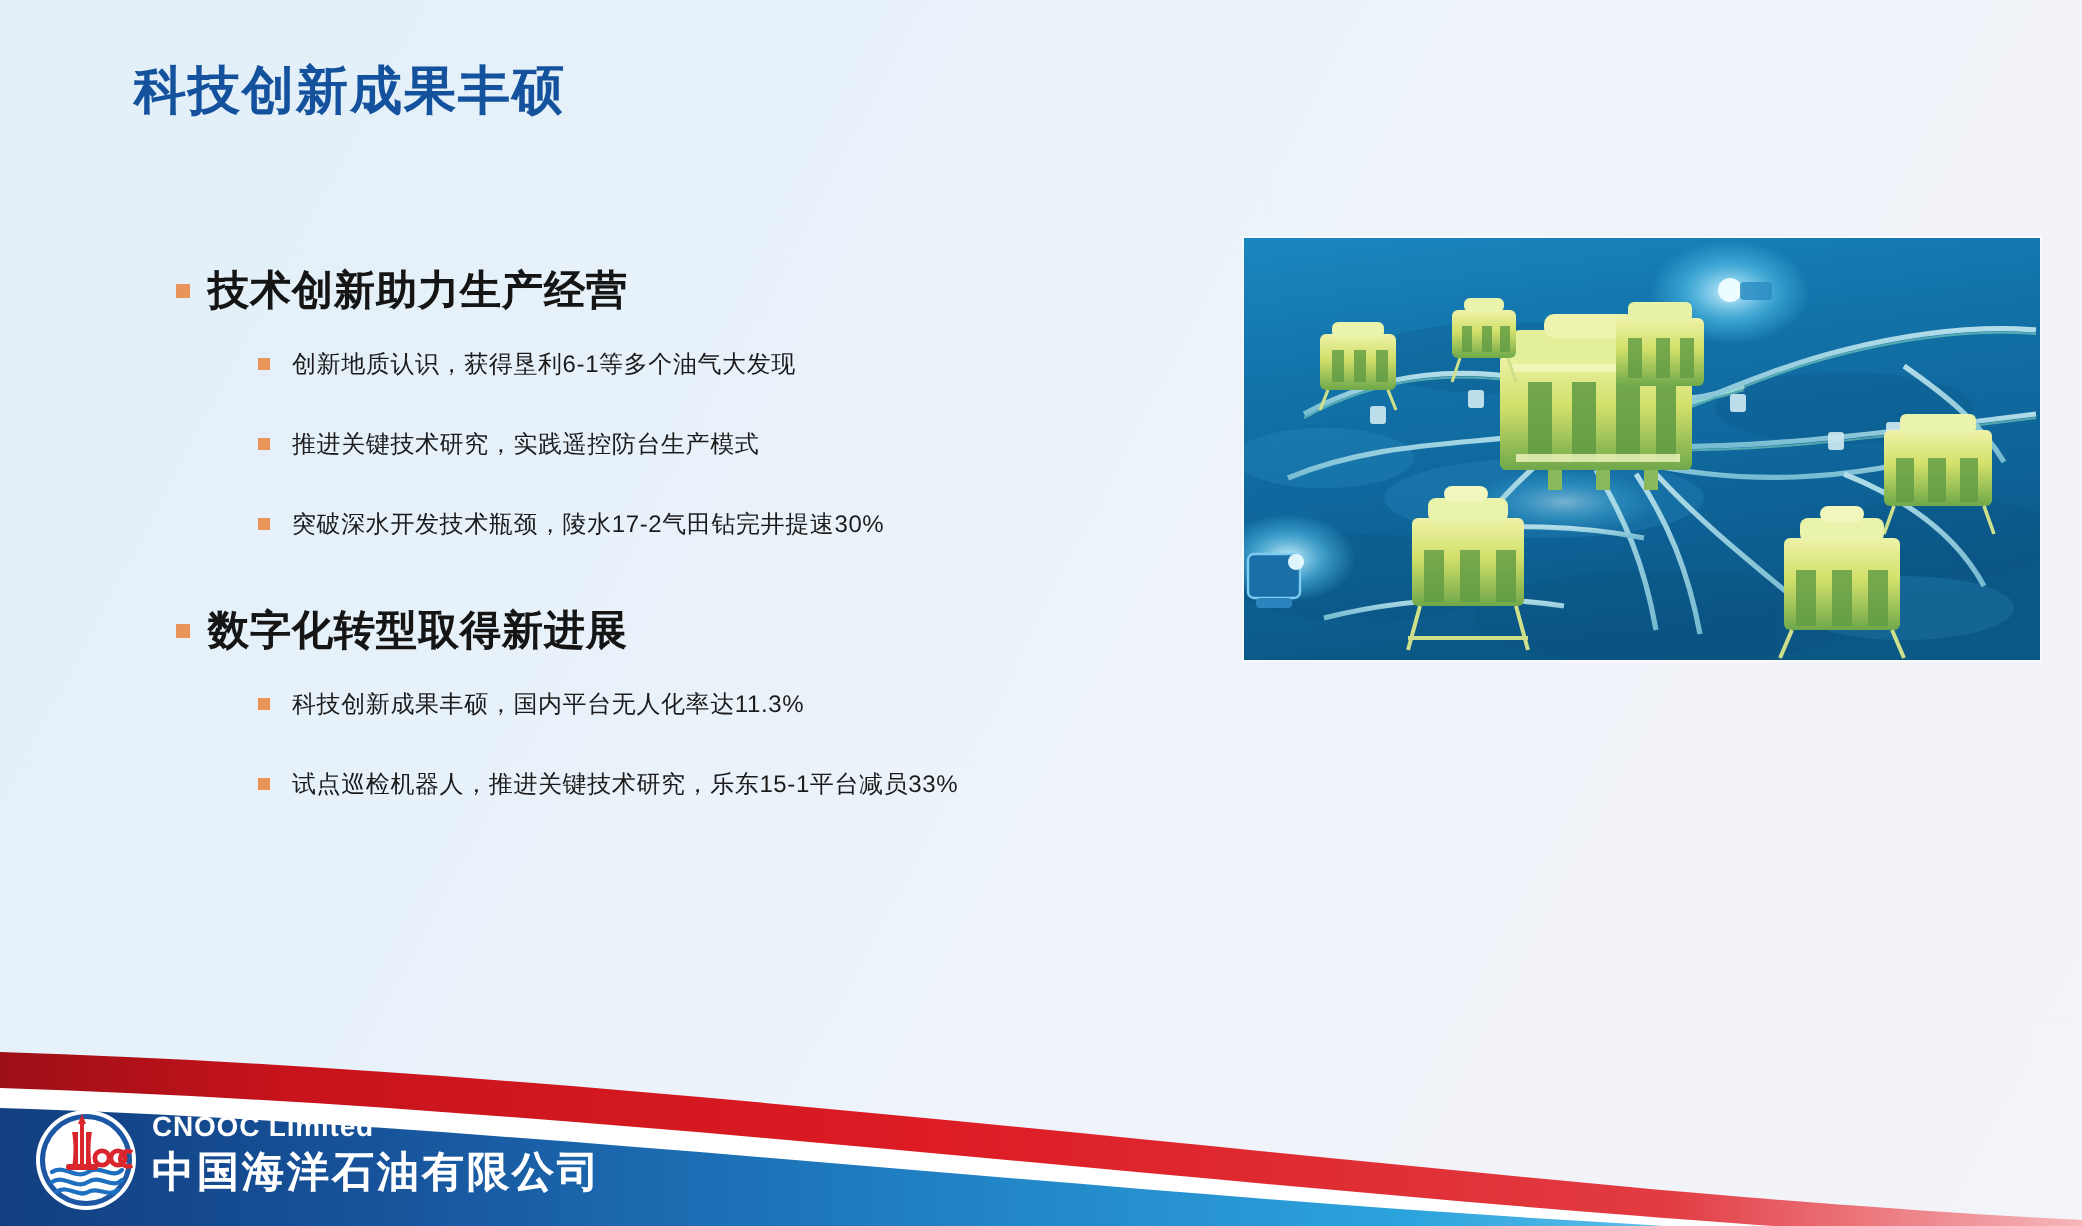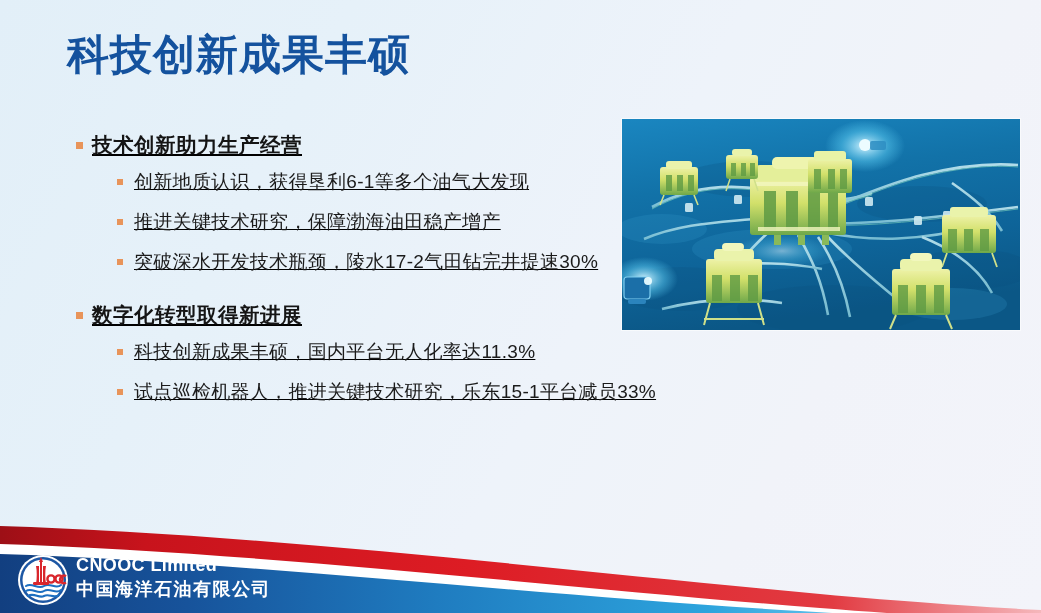--- a/index.html
+++ b/index.html
@@ -17,35 +17,34 @@
     height: 613px;
     overflow: hidden;
     background: linear-gradient(118deg, #e2eff8 0%, #e6f1f9 26%, #eef3fa 55%, #f1f3f9 75%, #f3f4fa 100%);
   }
 
   
   .title {
     position: absolute;
     left: 67px;
     top: 30px;
-    font-size: 42px;
+    font-size: 26px;
     font-weight: bold;
     color: #14529e;
     letter-spacing: 1px;
     white-space: nowrap;
     line-height: 1.2;
   }
 
   
   .content {
     position: absolute;
-    left: 66px;
+    left: 78px;
     top: 128px;
     width: 560px;
-    text-decoration: underline;
   }
 
   .group { position: relative; }
   .group-2 { margin-top: 16px; text-align: right; }
 
   .lvl1 {
     position: relative;
     display: flex;
     align-items: center;
     padding-left: 26px;
@@ -69,21 +68,21 @@
   }
 
   .lvl2 {
     position: relative;
     display: flex;
     align-items: center;
     padding-left: 68px;
     height: 40px;
   }
   .lvl2-text {
-    font-size: 19px;
+    font-size: 12px;
     color: #1b1b1b;
     letter-spacing: 0.3px;
     white-space: nowrap;
   }
   .lvl2 .sq {
     position: absolute;
     left: 51px;
     top: 50%;
     margin-top: -3px;
     width: 6px;
@@ -124,27 +123,27 @@
   .footer-logo svg { display: block; width: 100%; height: 100%; }
 
   .footer-text {
     position: absolute;
     left: 76px;
     top: 556px;
     color: #ffffff;
     line-height: 1;
   }
   .footer-en {
-    font-size: 18px;
+    font-size: 14px;
     font-weight: bold;
     letter-spacing: 0.4px;
   }
   .footer-cn {
     margin-top: 6px;
-    font-size: 18px;
+    font-size: 21px;
     font-weight: bold;
     letter-spacing: 1.5px;
   }
 </style>
 </head>
 <body>
 
 <div class="slide">
 
   <div class="title">科技创新成果丰硕</div>
@@ -155,21 +154,21 @@
       <div class="lvl1">
         <span class="sq"></span>
         <span class="lvl1-text">技术创新助力生产经营</span>
       </div>
       <div class="lvl2">
         <span class="sq"></span>
         <span class="lvl2-text">创新地质认识，获得垦利6-1等多个油气大发现</span>
       </div>
       <div class="lvl2">
         <span class="sq"></span>
-        <span class="lvl2-text">推进关键技术研究，保障渤海油田稳产增产</span>
+        <span class="lvl2-text">推进关键技术研究，实践遥控防台生产模式</span>
       </div>
       <div class="lvl2">
         <span class="sq"></span>
         <span class="lvl2-text">突破深水开发技术瓶颈，陵水17-2气田钻完井提速30%</span>
       </div>
     </div>
 
     <div class="group group-2">
       <div class="lvl1">
         <span class="sq"></span>

